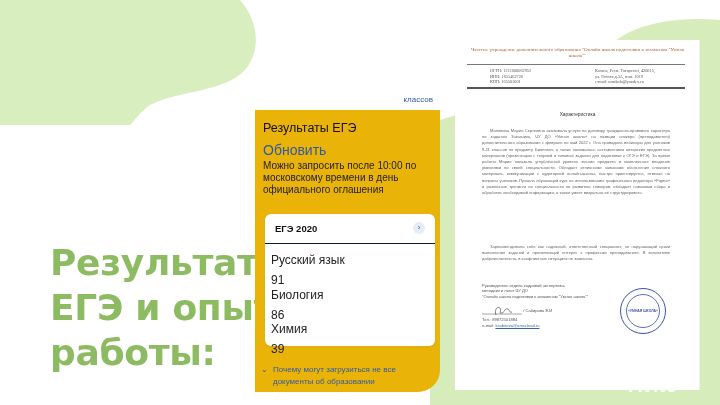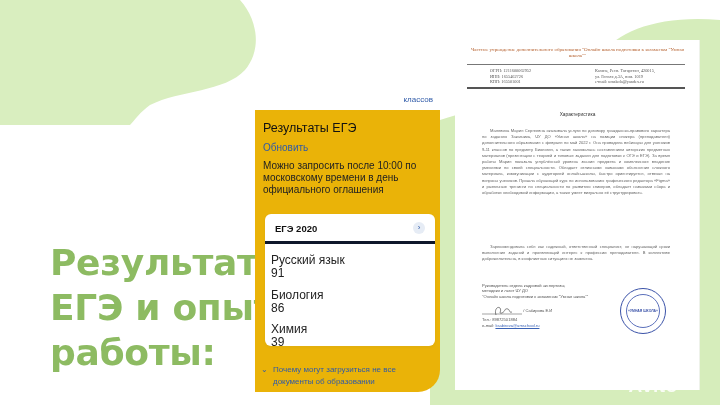--- a/index.html
+++ b/index.html
@@ -23,37 +23,37 @@
   }
   .close-link {
     position: absolute; right: 7px; top: 5px;
     font-size: 8px; color: #2f5aa8;
   }
   .gos-panel {
     position: absolute; left: 0; top: 20px; width: 185px; height: 282px;
     background: #eab308; border-radius: 0 0 22px 0;
   }
   .gos-title { position: absolute; left: 8px; top: 11px; font-size: 12.5px; color: #111; }
-  .gos-refresh { position: absolute; left: 8px; top: 32px; font-size: 10px; color: #2f5aa8; }
+  .gos-refresh { position: absolute; left: 8px; top: 32px; font-size: 14px; color: #2f5aa8; }
   .gos-note { position: absolute; left: 8px; top: 50px; width: 172px; font-size: 10px; line-height: 12px; color: #222; }
 
   .ege-card {
     position: absolute; left: 10px; top: 104px; width: 170px; height: 132px;
     background: #ffffff; border-radius: 6px;
     box-shadow: 0 1px 3px rgba(80,100,140,0.08);
   }
-  .ege-head { height: 30px; border-bottom: 3px solid #0f172a; position: relative; }
+  .ege-head { height: 30px; border-bottom: 1px solid #0f172a; position: relative; }
   .ege-head-title { position: absolute; left: 10px; top: 9px; font-size: 9.5px; font-weight: bold; color: #111; }
   .ege-chevron {
     position: absolute; right: 10px; top: 8px; width: 12px; height: 12px; border-radius: 50%;
     background: #e6ecf5; color: #2f5aa8; font-size: 8px; line-height: 12px; text-align: center;
   }
   .subject { position: absolute; left: 6px; font-size: 12px; color: #222; }
   .subject .name { display: block; line-height: 11px; }
-  .subject .score { display: block; line-height: 12px; margin-top: 1px; }
+  .subject .score { display: block; line-height: 12px; margin-top: 8px; }
 
   .why {
     position: absolute; left: 6px; top: 254px; width: 175px;
     font-size: 8px; line-height: 12px; color: #2f5aa8;
   }
   .why .chev { position: absolute; left: 0; top: 0; font-size: 8px; color: #2f5aa8; }
   .why .text { display: block; padding-left: 12px; }
 
   
   .doc {

